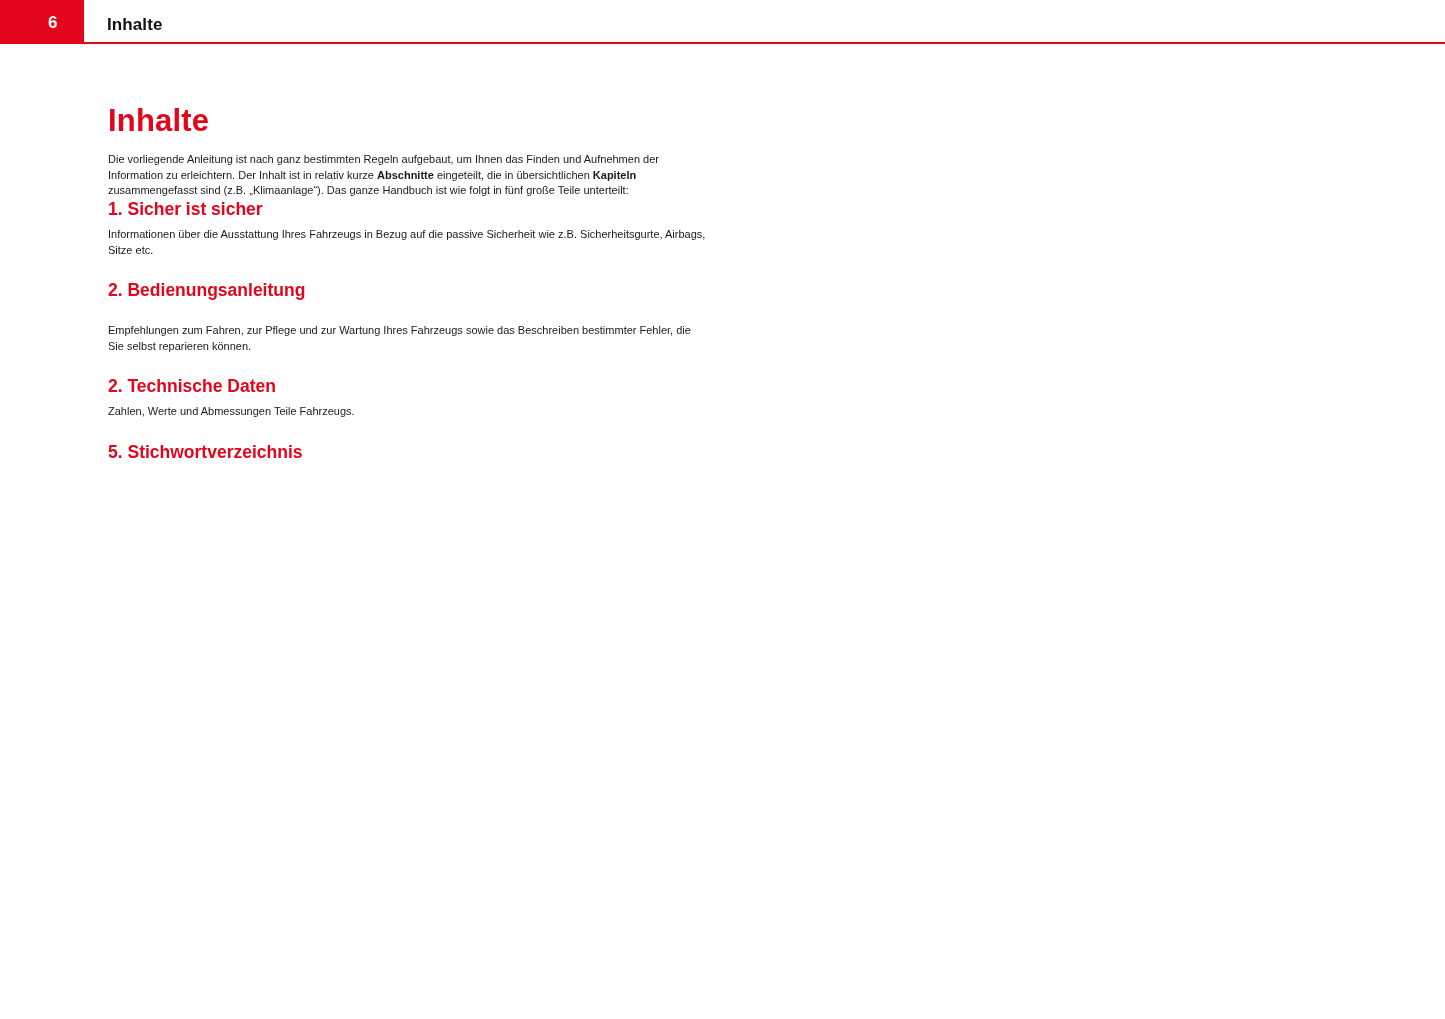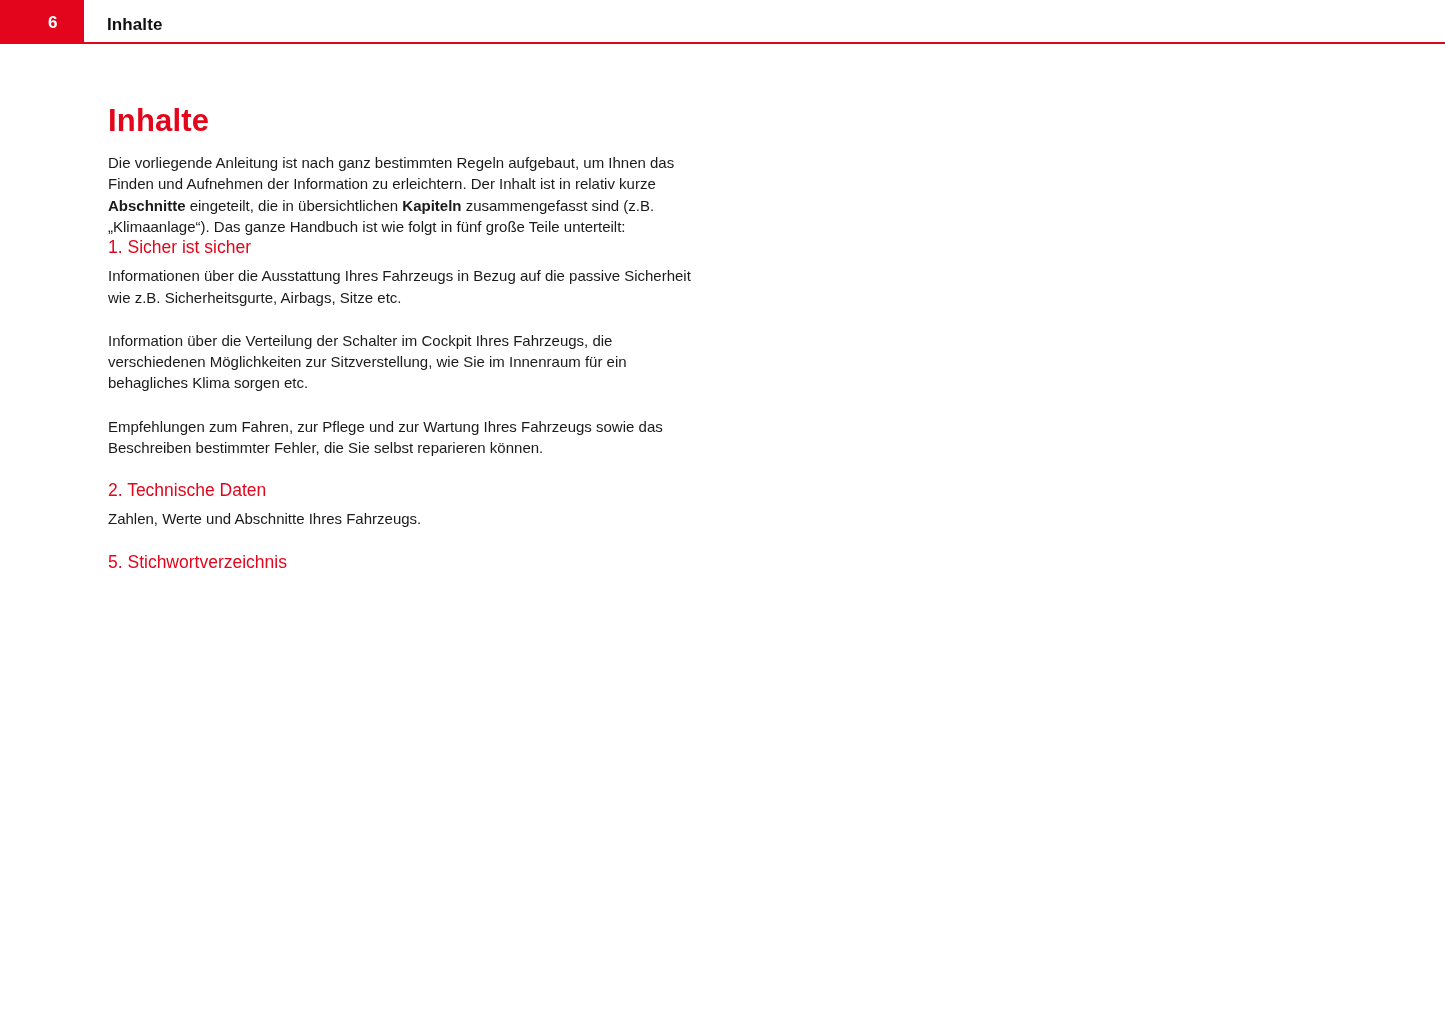--- a/index.html
+++ b/index.html
@@ -68,33 +68,33 @@
   h1.doc-title {
     font-size: 31px;
     font-weight: bold;
     color: #e3051b;
     margin: 0 0 14px 0;
     line-height: 1.1;
     letter-spacing: 0.2px;
   }
 
   p.body-text {
-    font-size: 15px;
+    font-size: 11px;
     line-height: 1.42;
     color: #1a1a1a;
     margin: 0;
   }
 
   .intro {
     margin-bottom: 22px;
   }
 
   h2.section-head {
     font-size: 17.5px;
-    font-weight: normal;
+    font-weight: bold;
     color: #e3051b;
     margin: 0 0 7px 0;
     line-height: 1.2;
   }
 
   .section {
     margin-bottom: 22px;
   }
   .section:last-child {
     margin-bottom: 16px;
@@ -130,29 +130,29 @@
   <h1 class="doc-title">Inhalte</h1>
 
   <p class="body-text intro"><span>Die vorliegende Anleitung ist nach ganz bestimmten Regeln aufgebaut, um Ihnen das Finden und Aufnehmen der Information zu erleichtern. Der Inhalt ist in relativ kurze </span><b class="em-bold">Abschnitte</b><span> eingeteilt, die in übersichtlichen </span><b class="em-bold">Kapiteln</b><span> zusammengefasst sind (z.B. „Klimaanlage“). Das ganze Handbuch ist wie folgt in fünf große Teile unterteilt:</span></p>
 
   <div class="section">
     <h2 class="section-head">1. Sicher ist sicher</h2>
     <p class="body-text">Informationen über die Ausstattung Ihres Fahrzeugs in Bezug auf die passive Sicherheit wie z.B. Sicherheitsgurte, Airbags, Sitze etc.</p>
   </div>
 
   <div class="section">
-    <p class="body-text">Information über die Verteilung der Schalter im Cockpit Ihres Fahrzeugs, die verschiedenen Möglichkeiten zur Sitzverstellung, wie Sie im Innenraum für ein behagliches Klima sorgen etc.</p>
+    <h2 class="section-head">2. Bedienungsanleitung</h2>
   </div>
 
   <div class="section">
     <p class="body-text">Empfehlungen zum Fahren, zur Pflege und zur Wartung Ihres Fahrzeugs sowie das Beschreiben bestimmter Fehler, die Sie selbst reparieren können.</p>
   </div>
 
   <div class="section">
     <h2 class="section-head">2. Technische Daten</h2>
-    <p class="body-text">Zahlen, Werte und Abschnitte Ihres Fahrzeugs.</p>
+    <p class="body-text">Zahlen, Werte und Abmessungen Teile Fahrzeugs.</p>
   </div>
 
   <div class="section">
     <h2 class="section-head">5. Stichwortverzeichnis</h2>
   </div>
 
 </div>
 
 </body></html>

